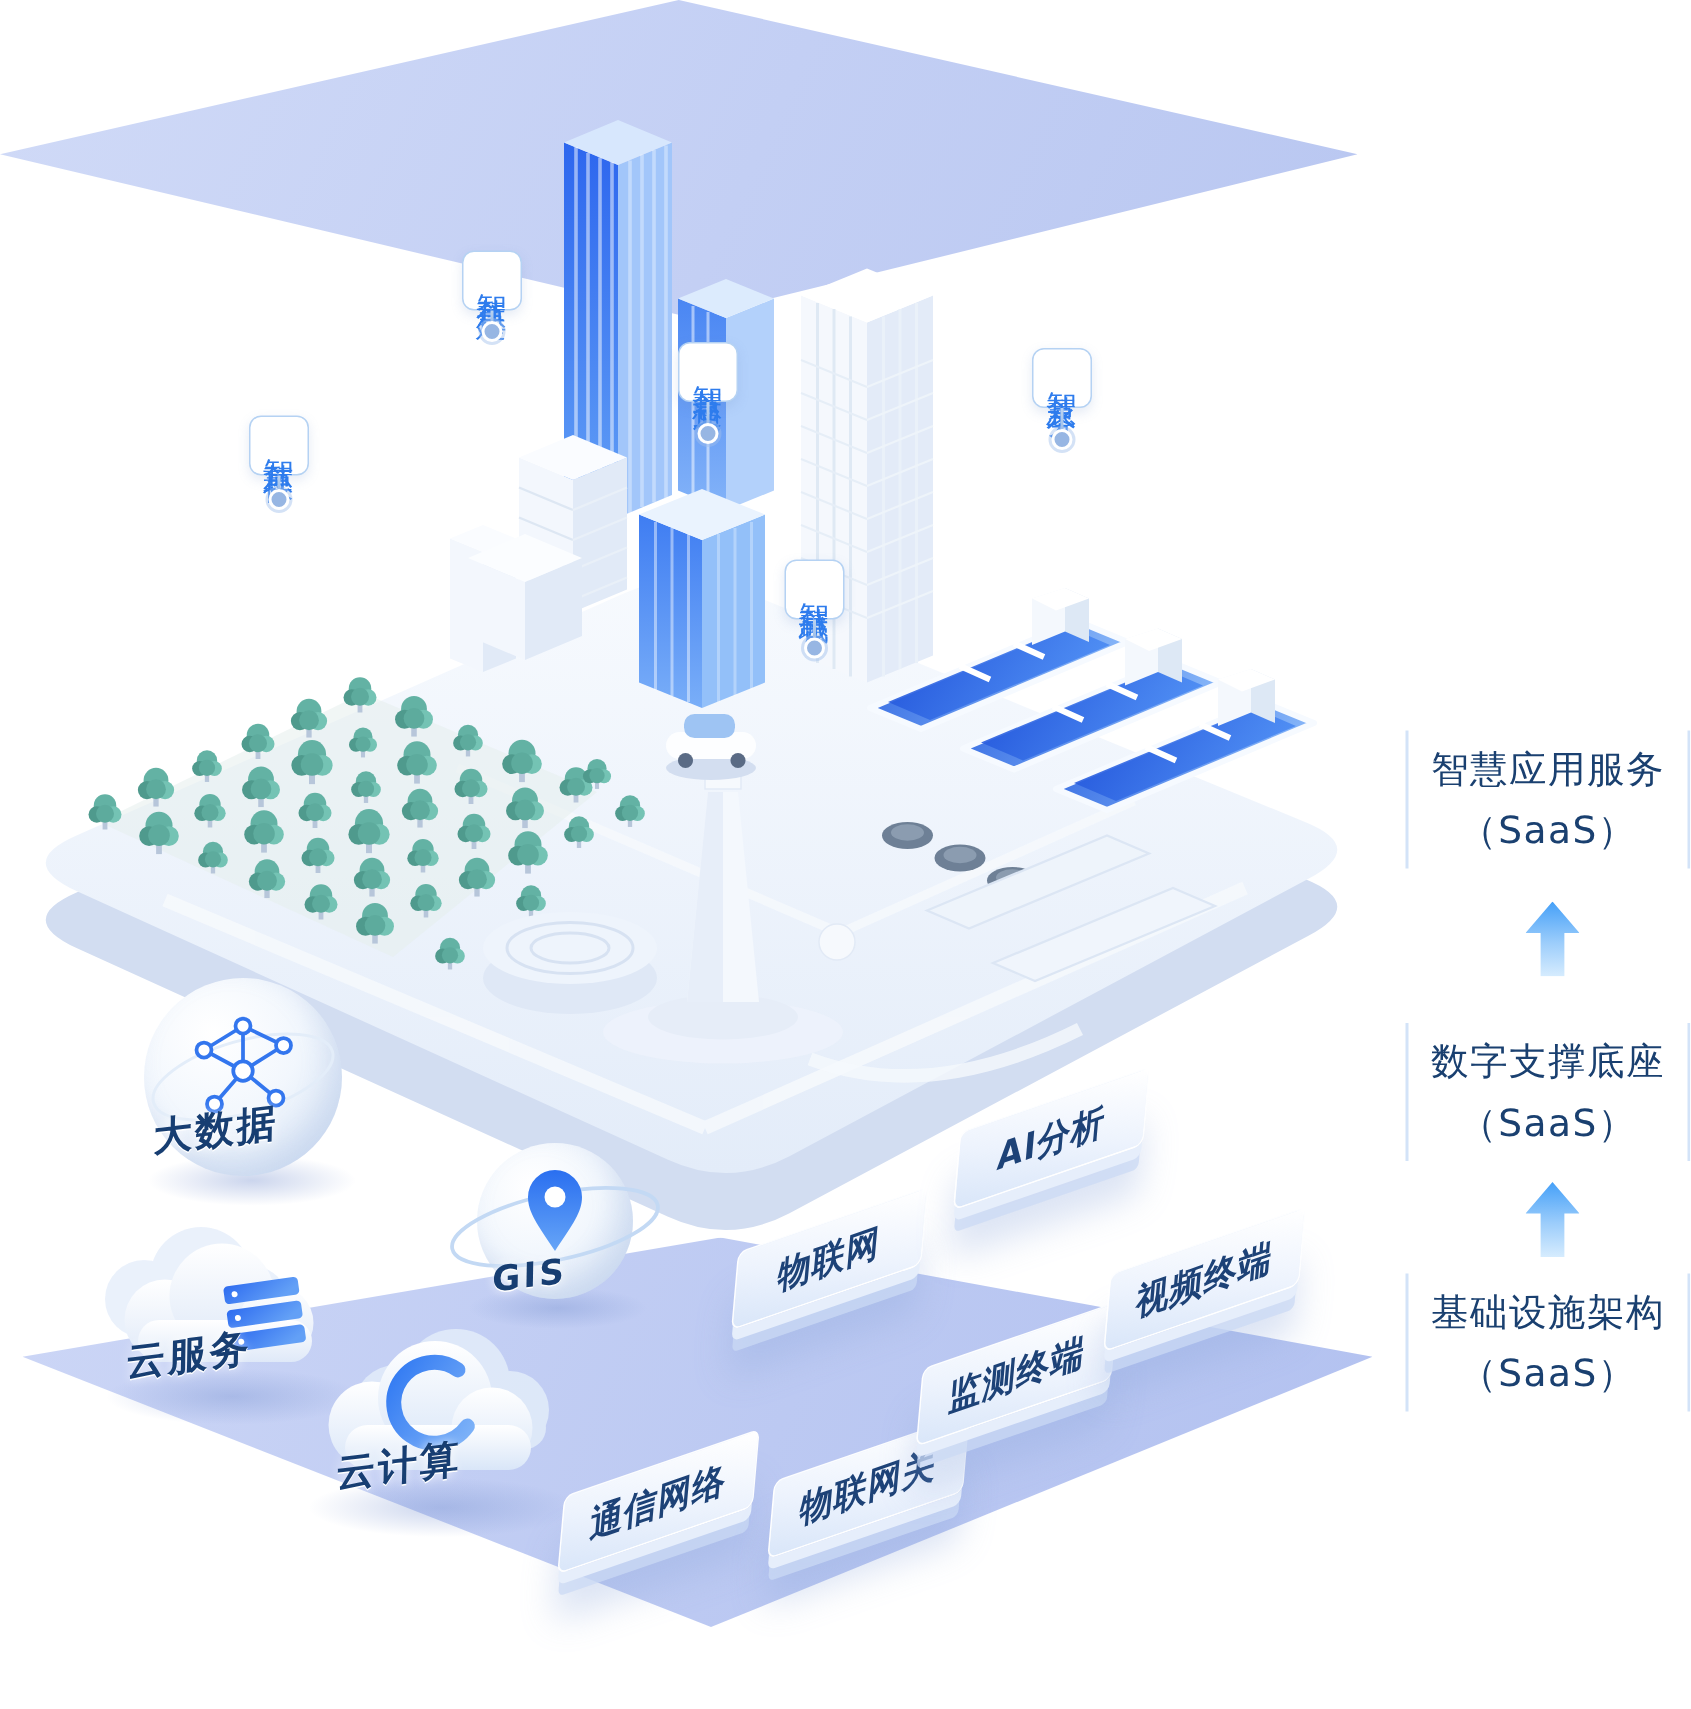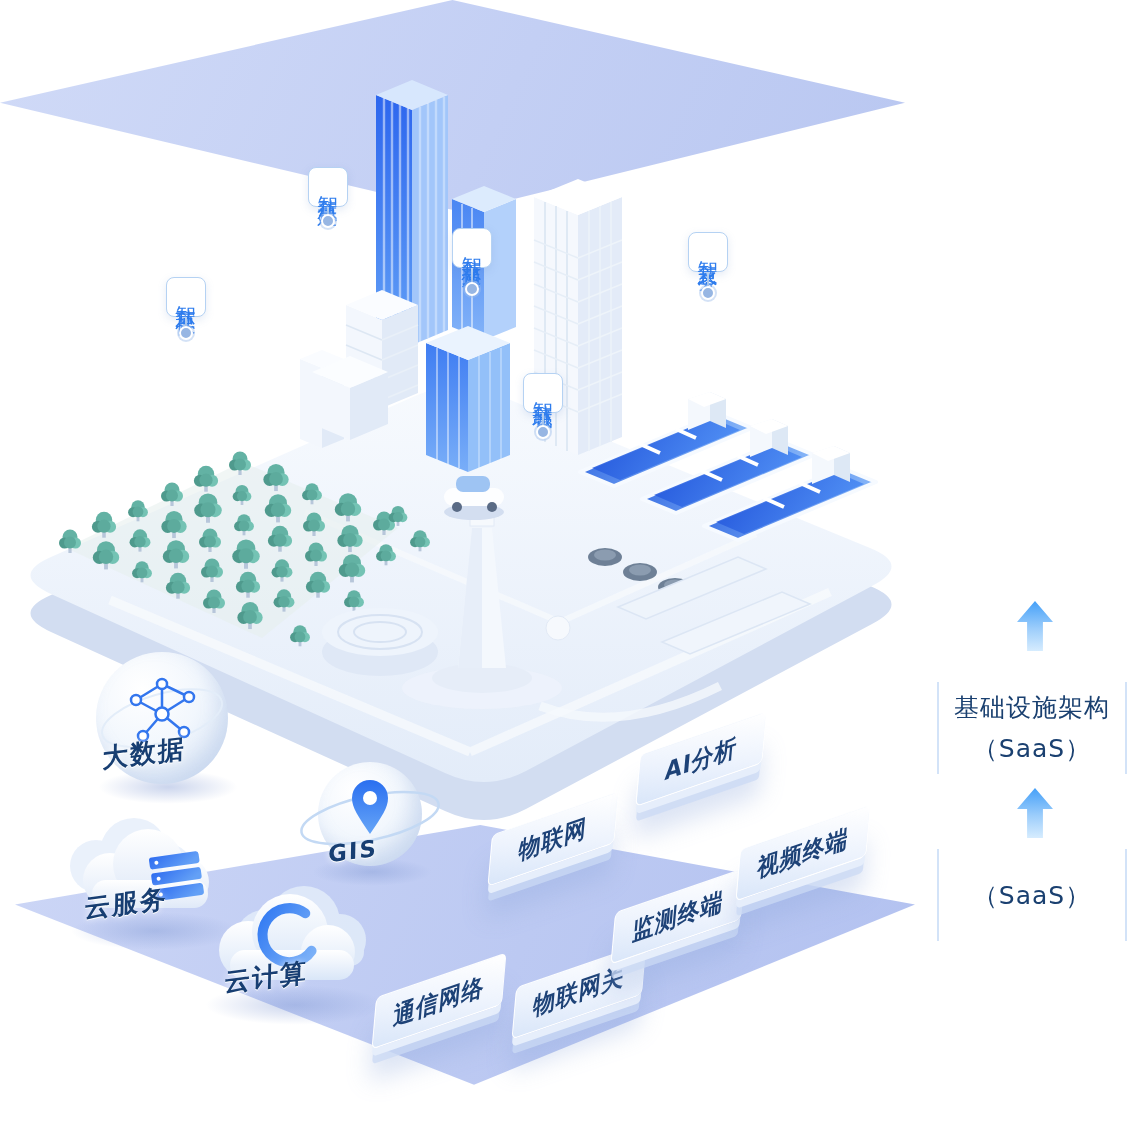--- a/index.html
+++ b/index.html
@@ -394,23 +394,28 @@
   <div class="slab" style="left:510px;top:967px;width:136px;height:46px;">
     <span>物联网关</span>
   </div>
   <div class="slab" style="left:609px;top:892px;width:136px;height:46px;">
     <span>监测终端</span>
   </div>
   <div class="slab" style="left:734px;top:829px;width:136px;height:46px;">
     <span>视频终端</span>
   </div>
 
+  <div class="level" style="top:487px;">
+    <span>智慧应用服务</span>
+    <span>（SaaS）</span>
+  </div>
   <div class="arrow" style="left:1017px;top:601px;"></div>
   <div class="level" style="top:682px;">
+    <span>数字支撑底座</span>
+    <span>（SaaS）</span>
+  </div>
+  <div class="arrow" style="left:1017px;top:788px;"></div>
+  <div class="level" style="top:849px;">
     <span>基础设施架构</span>
     <span>（SaaS）</span>
   </div>
-  <div class="arrow" style="left:1017px;top:788px;"></div>
-  <div class="level" style="top:849px;">
-    <span>（SaaS）</span>
-  </div>
 
 </div>
 
 </body></html>

